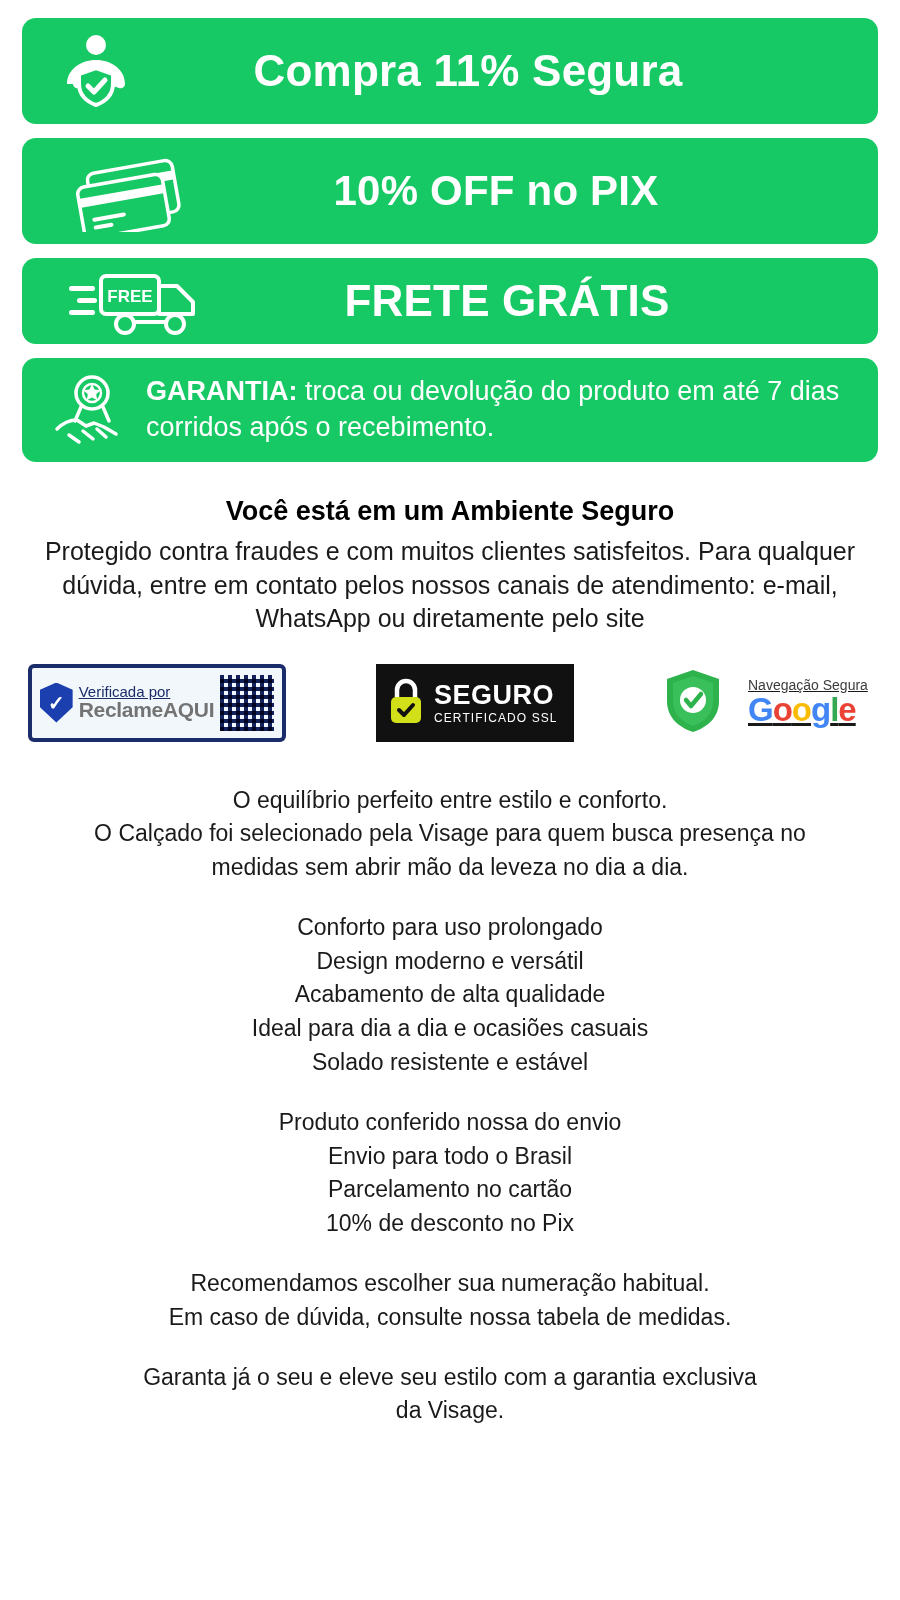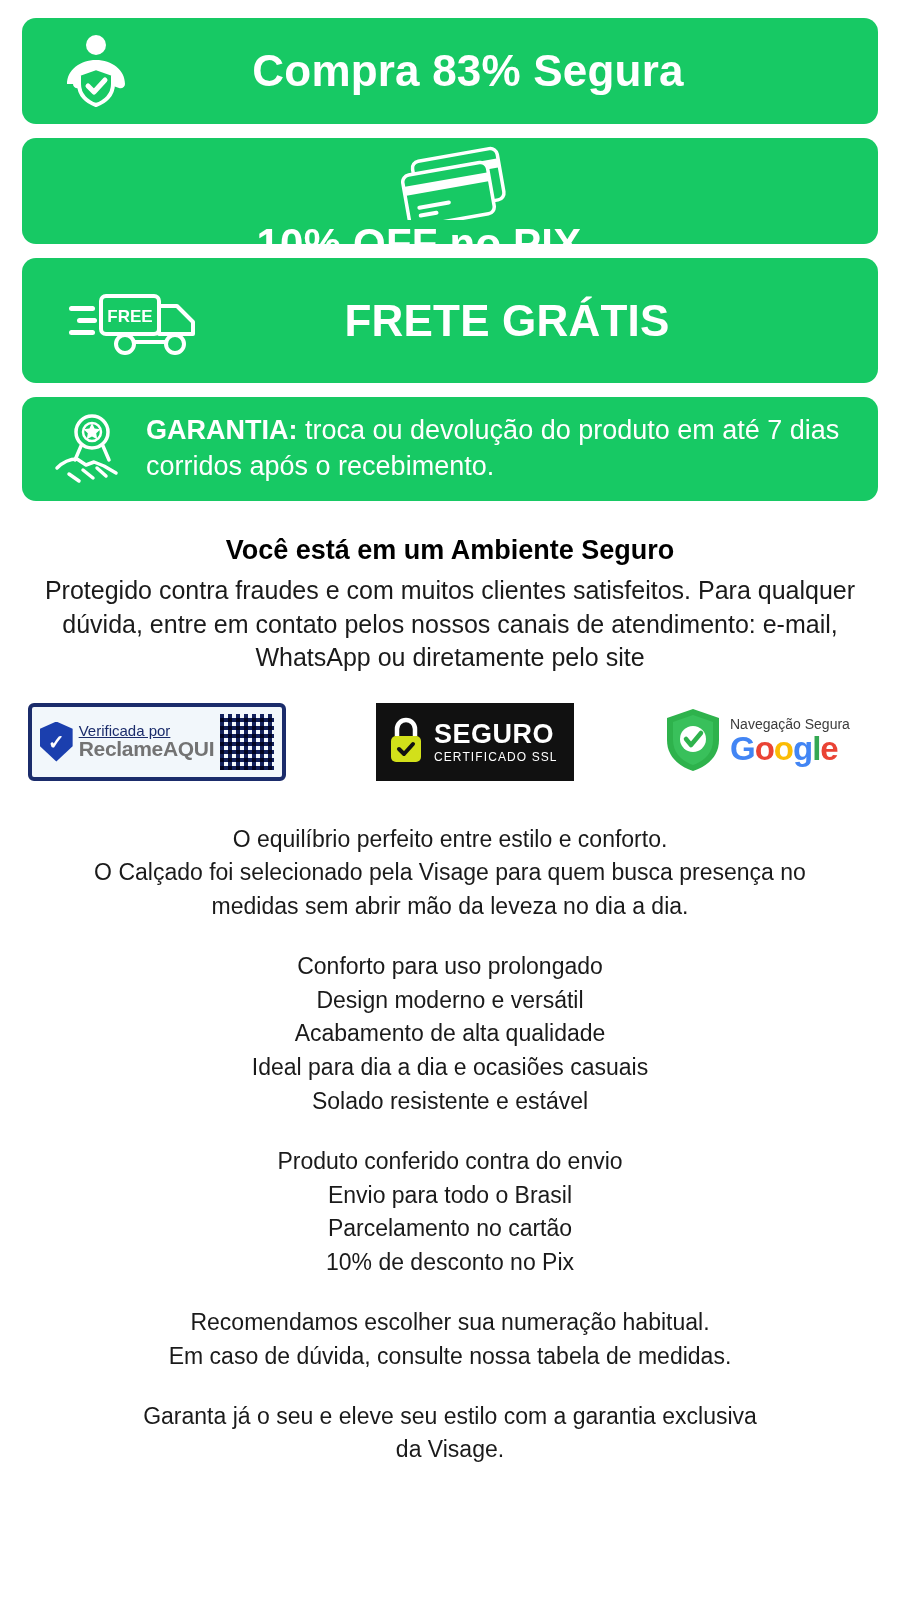--- a/index.html
+++ b/index.html
@@ -25,22 +25,22 @@
   .banner {
     background: #17c964;
     border-radius: 14px;
     display: flex;
     align-items: center;
     color: #ffffff;
     margin-bottom: 14px;
     overflow: hidden;
   }
   .banner-1 { height: 106px; padding: 0 26px; }
-  .banner-2 { height: 106px; padding: 0 26px; flex-direction: column; }
-  .banner-3 { height: 125px; padding: 0 26px; }
+  .banner-2 { height: 106px; padding: 0 26px; }
+  .banner-3 { height: 86px; padding: 0 26px; }
   .banner-4 { height: 104px; padding: 0 22px; }
 
   .banner .icon-box {
     flex: 0 0 auto;
     display: flex;
     align-items: center;
     justify-content: center;
   }
   .b1-icon { width: 96px; }
   .b2-icon { width: 132px; margin-left: 22px;}
@@ -133,21 +133,21 @@
     padding: 0 10px;
   }
   .ssl-lock { width: 40px; }
   .ssl-txt { color: #fff; line-height: 1; text-align:left;}
   .ssl-txt .l1 { font-size: 27px; font-weight: bold; letter-spacing: .5px; }
   .ssl-txt .l2 { font-size: 12px; letter-spacing: 1.1px; margin-top: 3px; }
 
   
   .goog {
     width: 208px; height: 70px;
-    display: flex; align-items: center; gap: 8px;
+    display: flex; align-items: center; gap: 26px; text-decoration: underline;
   }
   .goog-txt { text-align: left; line-height: 1.05; }
   .goog-txt .l1 { font-size: 14px; color: #3c3c3c; }
   .goog-logo { font-size: 33px; font-weight: bold; letter-spacing: -1px; font-family: "Liberation Sans", sans-serif; }
   .g-b { color:#4285F4; } .g-r { color:#EA4335; } .g-y { color:#FBBC05; } .g-g { color:#34A853; }
 
   
   .desc {
     padding: 42px 40px 30px 40px;
     text-align: center;
@@ -168,21 +168,21 @@
 
     <div class="banner banner-1">
       <div class="icon-box b1-icon">
         <svg width="82" height="82" viewBox="0 0 82 82" fill="none">
           <circle cx="41" cy="15" r="10" fill="#fff"></circle>
           <path d="M12 54c0-14 13-24 29-24s29 10 29 24c0 3-3 5-6 4l-20-7-20 7c-3 1-6-1-6-4z" fill="#fff"></path>
           <path d="M41 38 24 44v10c0 11 8 18 17 21 9-3 17-10 17-21V44l-17-6z" fill="#17c964" stroke="#fff" stroke-width="4"></path>
           <path d="M33 56l6 6 11-12" stroke="#fff" stroke-width="5" stroke-linecap="round" stroke-linejoin="round" fill="none"></path>
         </svg>
       </div>
-      <div class="b-text b1-text">Compra 83% Segura</div>
+      <div class="b-text b1-text">Compra 11% Segura</div>
     </div>
 
     <div class="banner banner-2">
       <div class="icon-box b2-icon">
         <svg width="120" height="82" viewBox="0 0 120 82" fill="none">
           <g transform="rotate(-10 60 41)">
             <rect x="14" y="16" width="86" height="52" rx="7" stroke="#fff" stroke-width="3.5" fill="none"></rect>
             <rect x="14" y="27" width="86" height="9" fill="#fff"></rect>
             <rect x="24" y="48" width="34" height="4" rx="2" fill="#fff"></rect>
             <rect x="24" y="56" width="20" height="4" rx="2" fill="#fff"></rect>
@@ -290,21 +290,21 @@
 
     <div class="block">
       <span class="line">Conforto para uso prolongado</span>
       <span class="line">Design moderno e versátil</span>
       <span class="line">Acabamento de alta qualidade</span>
       <span class="line">Ideal para dia a dia e ocasiões casuais</span>
       <span class="line">Solado resistente e estável</span>
     </div>
 
     <div class="block">
-      <span class="line">Produto conferido contra do envio</span>
+      <span class="line">Produto conferido nossa do envio</span>
       <span class="line">Envio para todo o Brasil</span>
       <span class="line">Parcelamento no cartão</span>
       <span class="line">10% de desconto no Pix</span>
     </div>
 
     <div class="block">
       <span class="line">Recomendamos escolher sua numeração habitual.</span>
       <span class="line">Em caso de dúvida, consulte nossa tabela de medidas.</span>
     </div>
 

